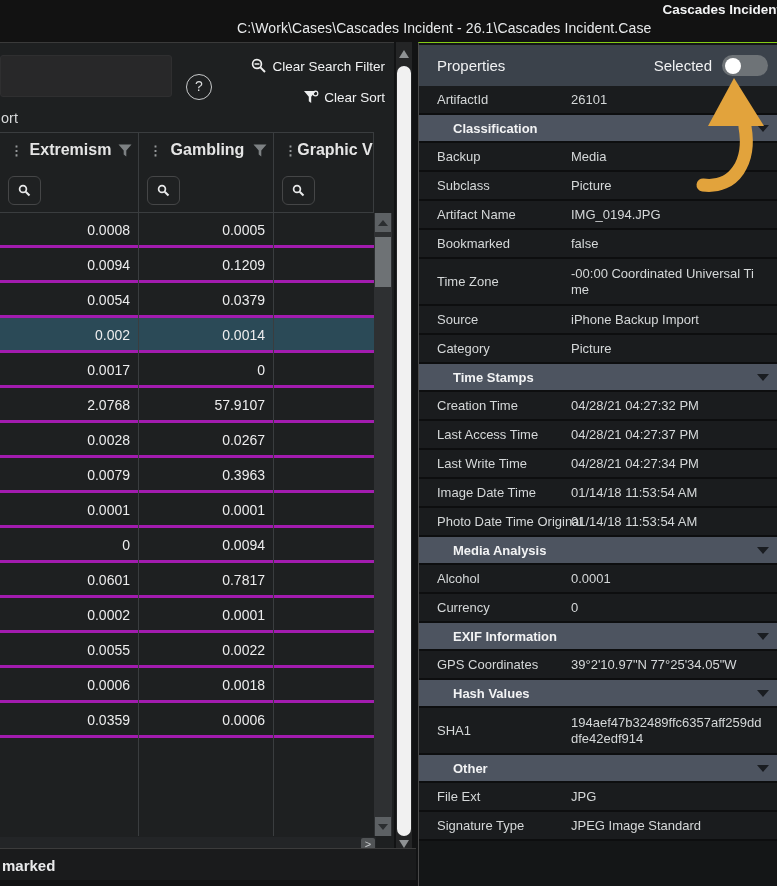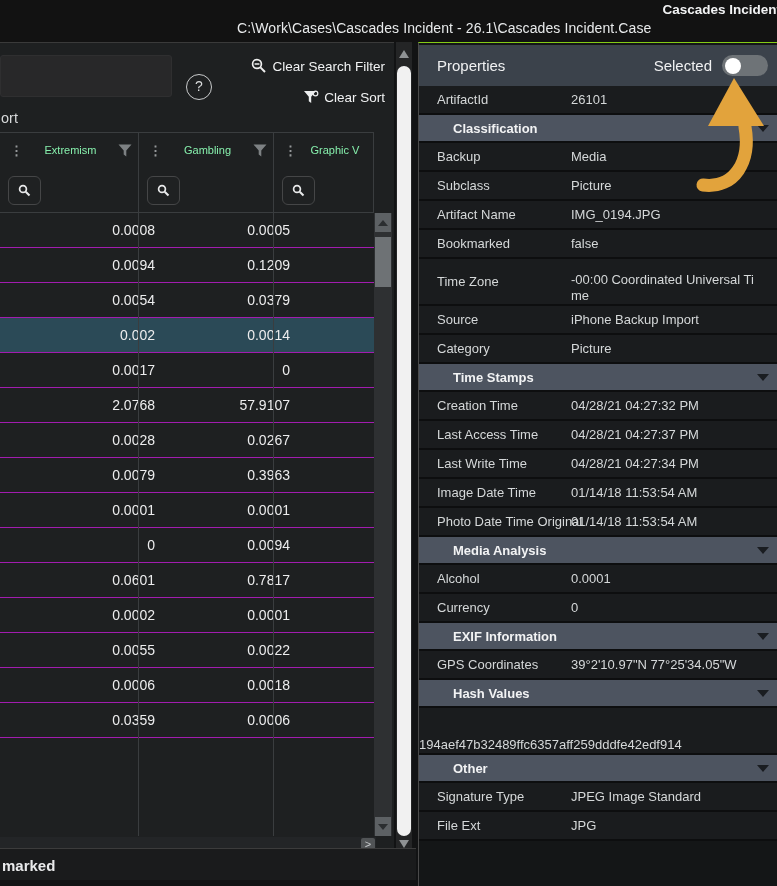--- a/index.html
+++ b/index.html
@@ -22,28 +22,28 @@
   #help-circle{left:186px;top:31px;width:26px;height:26px;border:1.6px solid #c9cbcc;border-radius:50%;box-sizing:border-box;text-align:center;line-height:23px;font-size:14px;color:#d9dbdc;}
   .toolbtn{right:9px;display:flex;align-items:center;gap:5px;font-size:13.5px;color:#f1f2f3;white-space:nowrap;cursor:default;}
   #clear-search{top:15px;}
   #clear-sort{top:47px;}
   #frag-ort{left:1px;top:67px;font-size:14.5px;color:#d7d9da;}
 
   
   #grid-header{left:0;top:89px;width:374px;height:35px;display:flex;border-top:1px solid #3a3d3f;box-sizing:border-box;}
   .hcell{display:flex;align-items:center;border-right:1px solid #3a3d3f;box-sizing:border-box;height:100%;}
   .hcell .dots{color:#95989a;font-size:13px;font-weight:700;padding-left:10px;}
-  .hcell .htitle{flex:1;text-align:center;font-size:11px;font-weight:400;color:#86efac;}
+  .hcell .htitle{flex:1;text-align:center;font-size:16px;font-weight:700;color:#e5e5e5;}
   .hcell .funnel{margin-right:6px;}
   #grid-filter{left:0;top:124px;width:374px;height:46px;display:flex;border-bottom:1px solid #3a3d3f;box-sizing:border-box;}
   .fcell{border-right:1px solid #3a3d3f;box-sizing:border-box;height:100%;position:relative;}
   .fsearch{position:absolute;left:8px;top:9px;width:33px;height:29px;border:1.5px solid #454647;border-radius:6px;box-sizing:border-box;display:flex;align-items:center;justify-content:center;background:#1f2122;}
   #grid-body{left:0;top:170px;width:374px;height:623px;overflow:hidden;}
   .vline{position:absolute;top:0;bottom:0;width:1px;background:#3a3d3f;z-index:2;}
-  .grow{display:flex;height:35px;line-height:35px;border-bottom:1px solid #a21caf;box-sizing:border-box;padding-left:25px;}
+  .grow{display:flex;height:35px;line-height:35px;border-bottom:3px solid #a21caf;box-sizing:border-box;}
   .grow.sel{background:#2b4a57;}
   .gcell{font-size:14px;color:#ededee;text-align:right;padding-right:9px;box-sizing:border-box;}
   .gc0{width:139px;} .gc1{width:135px;} .gc2{flex:1;}
 
   
   #inner-vscroll{left:374px;top:170px;width:18px;height:623px;background:#2e3032;}
   .sbtn{position:absolute;left:1px;width:16px;height:19px;background:#5d6164;display:flex;align-items:center;justify-content:center;}
   .tri-up-dk{width:0;height:0;border-left:5px solid transparent;border-right:5px solid transparent;border-bottom:6px solid #2b2e30;}
   .tri-dn-dk{width:0;height:0;border-left:5px solid transparent;border-right:5px solid transparent;border-top:6px solid #2b2e30;}
   #inner-thumb{position:absolute;left:1px;top:24px;width:16px;height:50px;background:#6e7275;}
@@ -62,21 +62,21 @@
 
   
   #right-panel{left:418px;top:42px;width:359px;height:844px;background:#141617;border-left:1px solid #4a4a4a;border-top:1px solid #84cc16;box-sizing:border-box;}
   #props-header{position:absolute;left:0;top:2px;width:100%;height:41px;background:#3b424b;display:flex;align-items:center;}
   #props-title{font-size:15px;color:#f0f1f2;padding-left:18px;flex:1;}
   #selected-label{font-size:15px;color:#f0f1f2;margin-right:10px;}
   #toggle{width:46px;height:21px;border-radius:11px;background:#6e7377;position:relative;margin-right:9px;}
   #toggle-knob{position:absolute;left:3px;top:2.5px;width:16px;height:16px;border-radius:50%;background:#ffffff;}
   #props-list{position:absolute;left:0;top:43px;width:100%;}
   .prow{height:29px;background:#1a1c1e;border-bottom:2px solid #0d0e0f;box-sizing:border-box;display:flex;}
-  .prow.tall{height:47px;align-items:flex-end;}
+  .prow.tall{height:47px;}
   .plabel{width:152px;padding-left:18px;font-size:13px;color:#d5d8d9;line-height:27px;box-sizing:border-box;white-space:nowrap;}
   .prow.tall .plabel{line-height:45px;}
   .pval{flex:1;font-size:13px;color:#d5d8d9;line-height:27px;padding-right:13px;word-break:break-all;}
   .prow.tall .pval{line-height:16px;padding-top:7px;}
   .psec{height:28px;background:#4d5460;border-bottom:2px solid #0d0e0f;box-sizing:border-box;display:flex;align-items:center;}
   .psec .slabel{flex:1;padding-left:34px;font-size:13px;font-weight:700;color:#f2f3f4;}
   .psec .chev{width:0;height:0;border-left:6px solid transparent;border-right:6px solid transparent;border-top:7px solid #1a1d21;margin-right:8px;}
   #arrow-annot{left:270px;top:28px;z-index:6;pointer-events:none;}
 
   svg{display:block;}
@@ -361,33 +361,34 @@
       </div>
       <div class="prow">
         <div class="plabel">GPS Coordinates</div>
         <div class="pval">39°2'10.97"N 77°25'34.05"W</div>
       </div>
       <div class="psec">
         <div class="slabel">Hash Values</div>
         <div class="chev"></div>
       </div>
       <div class="prow tall">
+        <div class="plabel">SHA1</div>
         <div class="pval">194aef47b32489ffc6357aff259dddfe42edf914</div>
       </div>
       <div class="psec">
         <div class="slabel">Other</div>
         <div class="chev"></div>
+      </div>
+      <div class="prow">
+        <div class="plabel">File Ext</div>
+        <div class="pval">JPG</div>
       </div>
       <div class="prow">
         <div class="plabel">Signature Type</div>
         <div class="pval">JPEG Image Standard</div>
-      </div>
-      <div class="prow">
-        <div class="plabel">File Ext</div>
-        <div class="pval">JPG</div>
       </div>
     </div>
 
   <svg id="arrow-annot" class="abs" width="92" height="130" viewBox="0 0 92 130">
     <path d="M14,114 C46,118 62,90 56,56" fill="none" stroke="#E2A33C" stroke-width="13" stroke-linecap="round"></path>
     <polygon points="45,7 19,55 75,55" fill="#E2A33C"></polygon>
   </svg>
 </div>
 
 </body></html>

